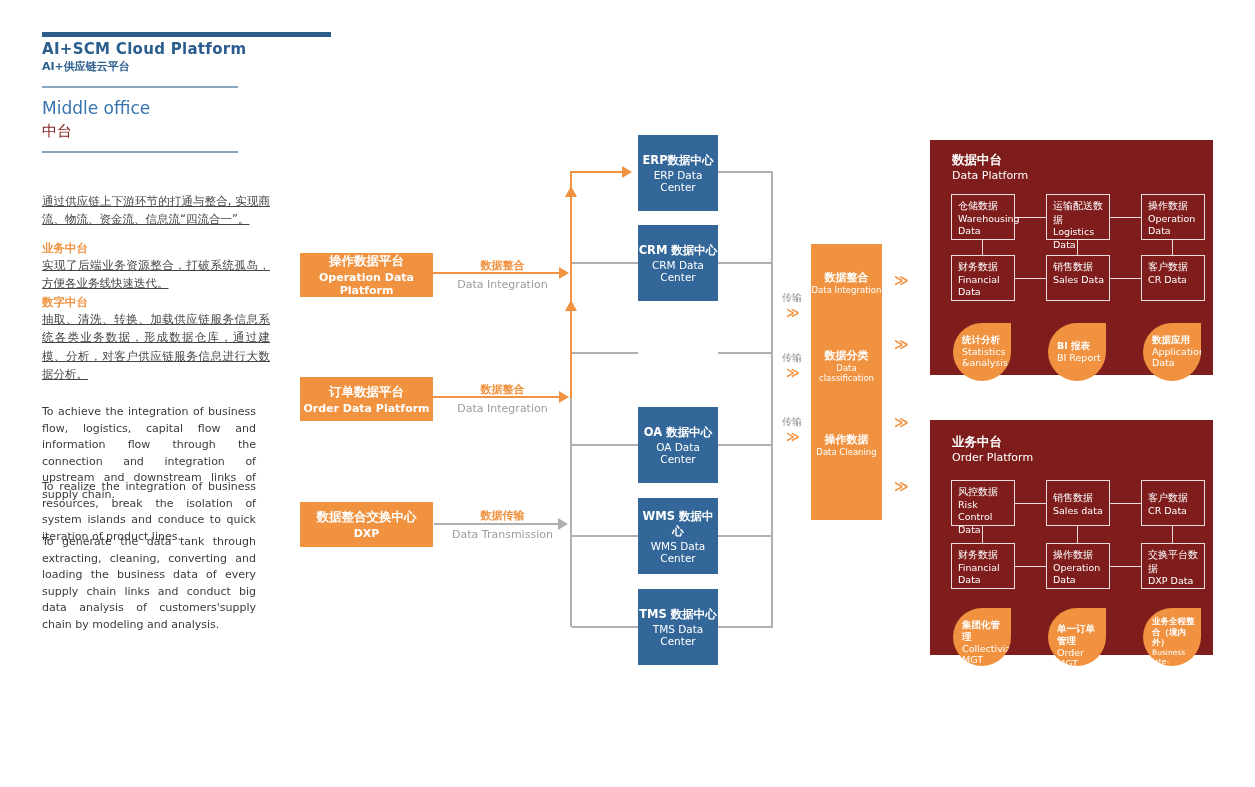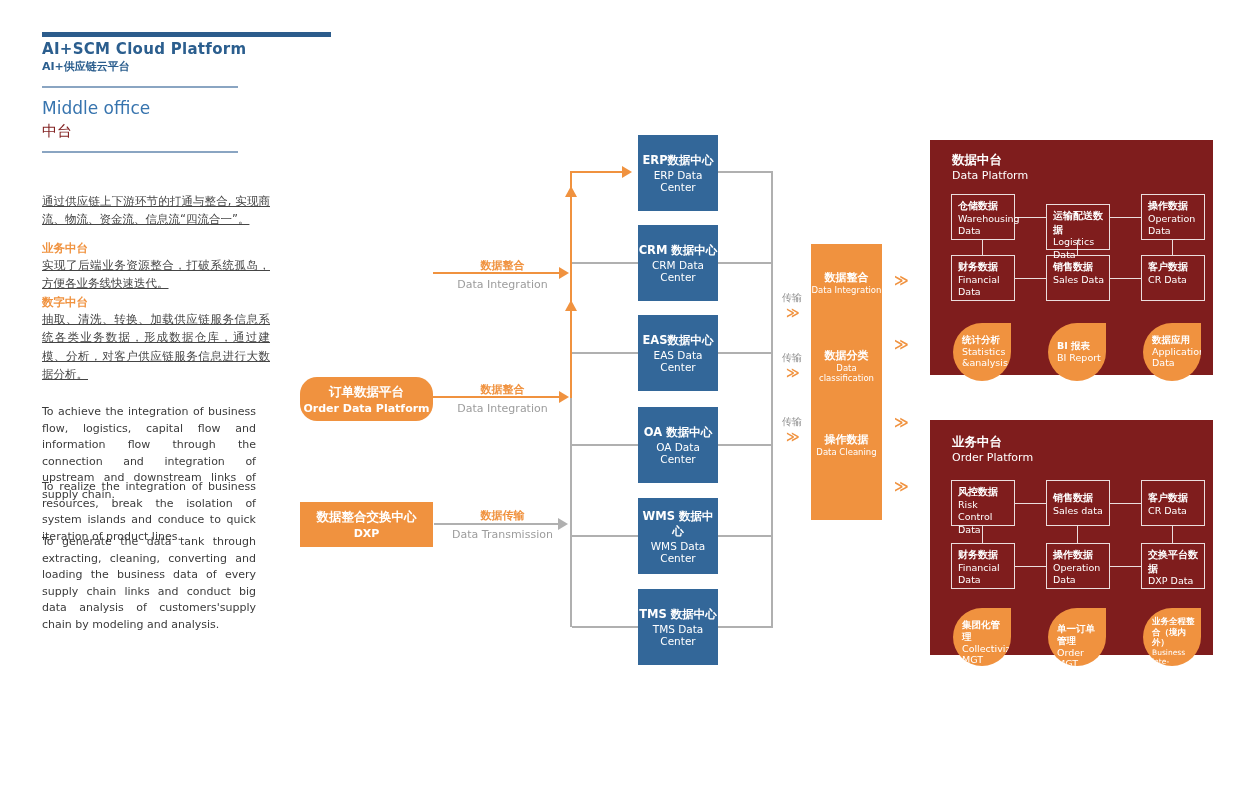--- a/index.html
+++ b/index.html
@@ -38,21 +38,21 @@
   .procbox{background:#f0923f;width:71px;height:276px;color:#fff;}
   .procstep{position:absolute;width:71px;text-align:center;color:#fff;}
   .procstep .zh{font-size:11px;font-weight:bold;display:block;}
   .procstep .en{font-size:8.5px;display:block;}
   
   .panel{background:#7f1d1d;width:283px;height:235px;color:#fff;}
   .ptitle-zh{font-size:12.5px;font-weight:bold;color:#fff;}
   .ptitle-en{font-size:11px;color:#fff;}
   .pbox{position:absolute;width:64px;height:46px;border:1px solid rgba(255,255,255,.85);
         padding:4px 3px 2px 6px;box-sizing:border-box;color:#fff;}
-  .pbox .zh{font-size:10px;font-weight:bold;display:block;line-height:1.35;}
+  .pbox .zh{font-size:10px;font-weight:normal;display:block;line-height:1.35;}
   .pbox .en{font-size:9.5px;display:block;line-height:1.35;}
   .pconn{position:absolute;background:rgba(255,255,255,.85);}
   .bubble{position:absolute;width:58px;height:58px;background:#f0923f;color:#fff;
           border-radius:50% 0 50% 50%;padding:11px 4px 0 9px;box-sizing:border-box;overflow:hidden;}
   .bubble .zh{font-size:9.5px;font-weight:bold;display:block;line-height:1.25;}
   .bubble .en{font-size:9.5px;display:block;line-height:1.2;}
   .bubble .en.tiny{font-size:7.5px;}
 </style>
 </head>
 <body>
@@ -69,21 +69,25 @@
 
   <div class="abs para-zh" style="left:42px;top:192px;">通过供应链上下游环节的打通与整合, 实现商流、物流、资金流、信息流“四流合一”。</div>
   <div class="abs h-orange" style="left:42px;top:241px;">业务中台</div>
   <div class="abs para-zh" style="left:42px;top:256px;">实现了后端业务资源整合，打破系统孤岛，方便各业务线快速迭代。</div>
   <div class="abs h-orange" style="left:42px;top:295px;">数字中台</div>
   <div class="abs para-zh" style="left:42px;top:310px;">抽取、清洗、转换、加载供应链服务信息系统各类业务数据，形成数据仓库，通过建模、分析，对客户供应链服务信息进行大数据分析。</div>
   <div class="abs para-en" style="left:42px;top:404px;">To achieve the integration of business flow, logistics, capital flow and information flow through the connection and integration of upstream and downstream links of supply chain.</div>
   <div class="abs para-en" style="left:42px;top:479px;">To realize the integration of business resources, break the isolation of system islands and conduce to quick iteration of product lines.</div>
   <div class="abs para-en" style="left:42px;top:534px;">To generate the data tank through extracting, cleaning, converting and loading the business data of every supply chain links and conduct big data analysis of customers'supply chain by modeling and analysis.</div>
 
-  <div class="abs srcbox" style="left:300px;top:377px;border-radius:17px;">
+  <div class="abs srcbox" style="left:300px;top:253px;">
+    <span class="zh">操作数据平台</span>
+    <span class="en">Operation Data Platform</span>
+  </div>
+  <div class="abs srcbox" style="left:300px;top:377px;">
     <span class="zh">订单数据平台</span>
     <span class="en">Order Data Platform</span>
   </div>
   <div class="abs srcbox" style="left:300px;top:502px;height:45px;">
     <span class="zh">数据整合交换中心</span>
     <span class="en">DXP</span>
   </div>
 
   <div class="abs flowlab-zh" style="left:440px;top:258px;">数据整合</div>
   <div class="abs oline" style="left:433px;top:272px;width:128px;height:2px;"></div>
@@ -113,24 +117,20 @@
   <div class="abs tri-u-o" style="left:565px;top:300px;"></div>
 
   <div class="abs dcbox" style="left:638px;top:135px;">
     <span class="zh">ERP数据中心</span>
     <span class="en">ERP Data Center</span>
   </div>
   <div class="abs dcbox" style="left:638px;top:225px;">
     <span class="zh">CRM 数据中心</span>
     <span class="en">CRM Data Center</span>
   </div>
-  <div class="abs dcbox" style="left:638px;top:315px;">
-    <span class="zh">EAS数据中心</span>
-    <span class="en">EAS Data Center</span>
-  </div>
   <div class="abs dcbox" style="left:638px;top:407px;">
     <span class="zh">OA 数据中心</span>
     <span class="en">OA Data Center</span>
   </div>
   <div class="abs dcbox" style="left:638px;top:498px;">
     <span class="zh">WMS 数据中心</span>
     <span class="en">WMS Data Center</span>
   </div>
   <div class="abs dcbox" style="left:638px;top:589px;">
     <span class="zh">TMS 数据中心</span>
@@ -174,21 +174,21 @@
 
   <div class="abs panel" style="left:930px;top:140px;">
     <div class="abs ptitle-zh" style="left:22px;top:12px;">数据中台</div>
     <div class="abs ptitle-en" style="left:22px;top:29px;">Data Platform</div>
 
     <div class="pbox" style="left:21px;top:54px;">
       <span class="zh">仓储数据</span>
       <span class="en">Warehousing</span>
       <span class="en">Data</span>
     </div>
-    <div class="pbox" style="left:116px;top:64px;">
+    <div class="pbox" style="left:116px;top:54px;">
       <span class="zh">运输配送数据</span>
       <span class="en">Logistics</span>
       <span class="en">Data</span>
     </div>
     <div class="pbox" style="left:211px;top:54px;">
       <span class="zh">操作数据</span>
       <span class="en">Operation</span>
       <span class="en">Data</span>
     </div>
     <div class="pbox" style="left:21px;top:115px;">

